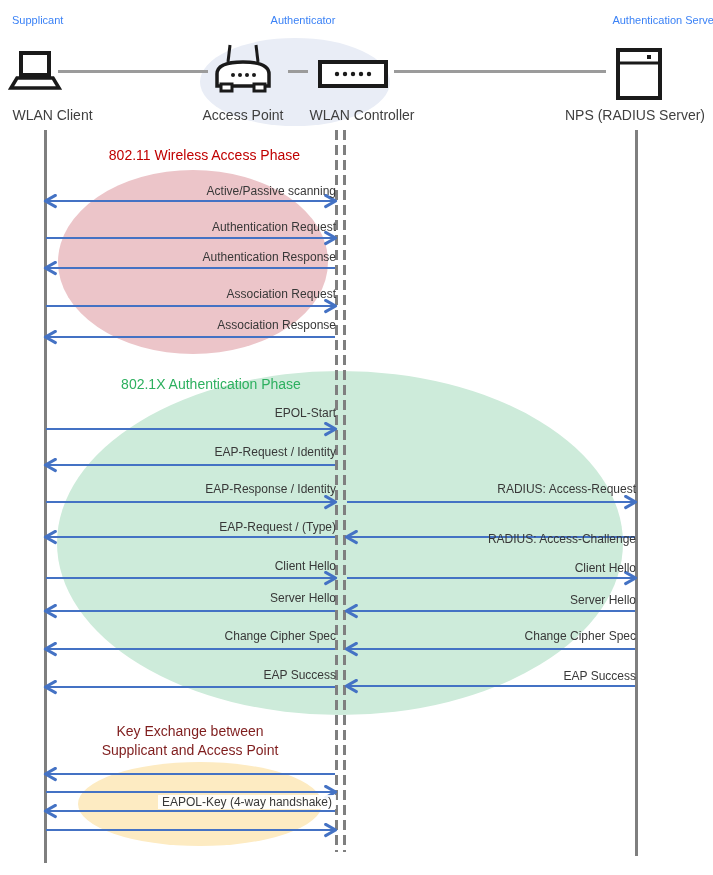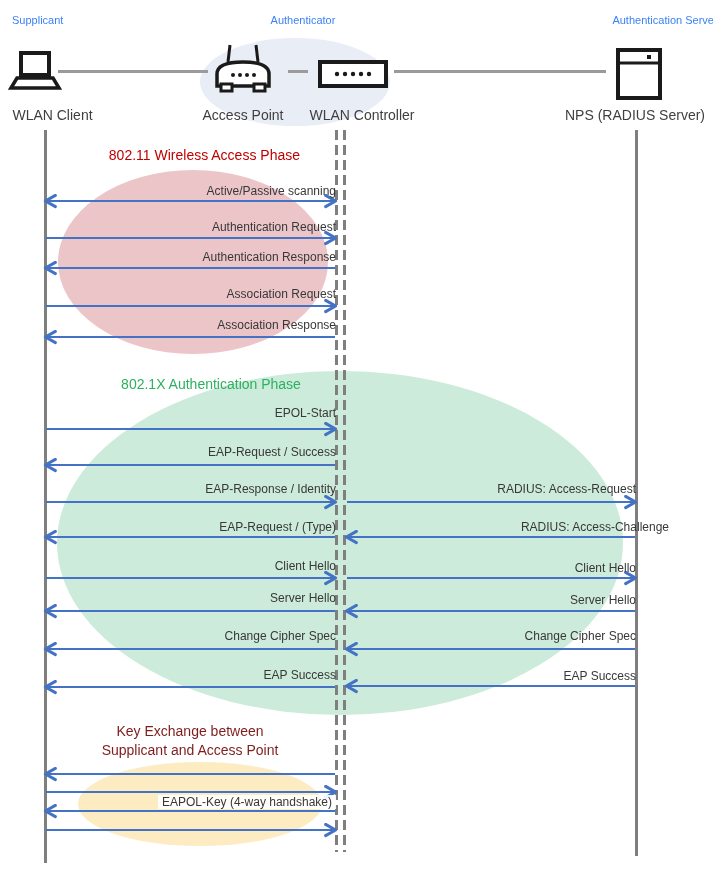--- a/index.html
+++ b/index.html
@@ -133,25 +133,25 @@
       </g>
   </svg>
 
   <div id="msg-labels">
       <div class="msg-label seg-left" style="top: 182px;"><span>Active/Passive scanning</span></div>
       <div class="msg-label seg-left" style="top: 218px;"><span>Authentication Request</span></div>
       <div class="msg-label seg-left" style="top: 248px;"><span>Authentication Response</span></div>
       <div class="msg-label seg-left" style="top: 285px;"><span>Association Request</span></div>
       <div class="msg-label seg-left" style="top: 316px;"><span>Association Response</span></div>
       <div class="msg-label seg-left" style="top: 404px;"><span>EPOL-Start</span></div>
-      <div class="msg-label seg-left" style="top: 443px;"><span>EAP-Request / Success</span></div>
+      <div class="msg-label seg-left" style="top: 443px;"><span>EAP-Request / Identity</span></div>
       <div class="msg-label seg-left" style="top: 480px;"><span>EAP-Response / Identity</span></div>
       <div class="msg-label seg-right" style="top: 480px;"><span>RADIUS: Access-Request</span></div>
       <div class="msg-label seg-left" style="top: 518px;"><span>EAP-Request / (Type)</span></div>
-      <div class="msg-label seg-right" style="top: 518px; padding-left: 33px;"><span>RADIUS: Access-Challenge</span></div>
+      <div class="msg-label seg-right" style="top: 530px;"><span>RADIUS: Access-Challenge</span></div>
       <div class="msg-label seg-left" style="top: 557px;"><span>Client Hello</span></div>
       <div class="msg-label seg-right" style="top: 559px;"><span>Client Hello</span></div>
       <div class="msg-label seg-left" style="top: 589px;"><span>Server Hello</span></div>
       <div class="msg-label seg-right" style="top: 591px;"><span>Server Hello</span></div>
       <div class="msg-label seg-left" style="top: 627px;"><span>Change Cipher Spec</span></div>
       <div class="msg-label seg-right" style="top: 627px;"><span>Change Cipher Spec</span></div>
       <div class="msg-label seg-left" style="top: 666px;"><span>EAP Success</span></div>
       <div class="msg-label seg-right" style="top: 667px;"><span>EAP Success</span></div>
       <div class="msg-label seg-left boxed" style="top: 793px;"><span>EAPOL-Key (4-way handshake)</span></div>
     </div>

